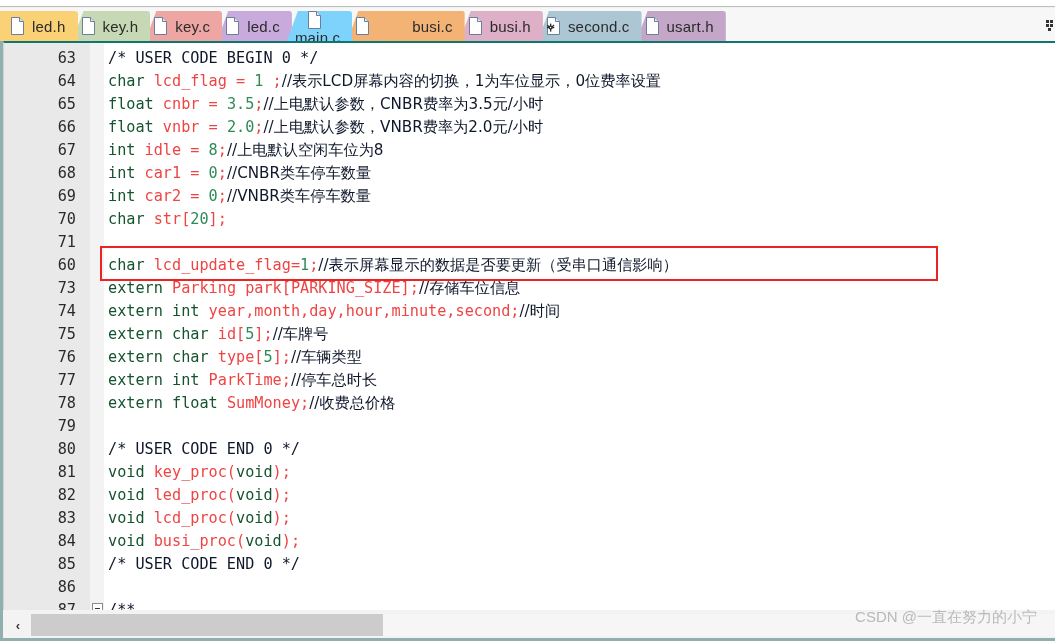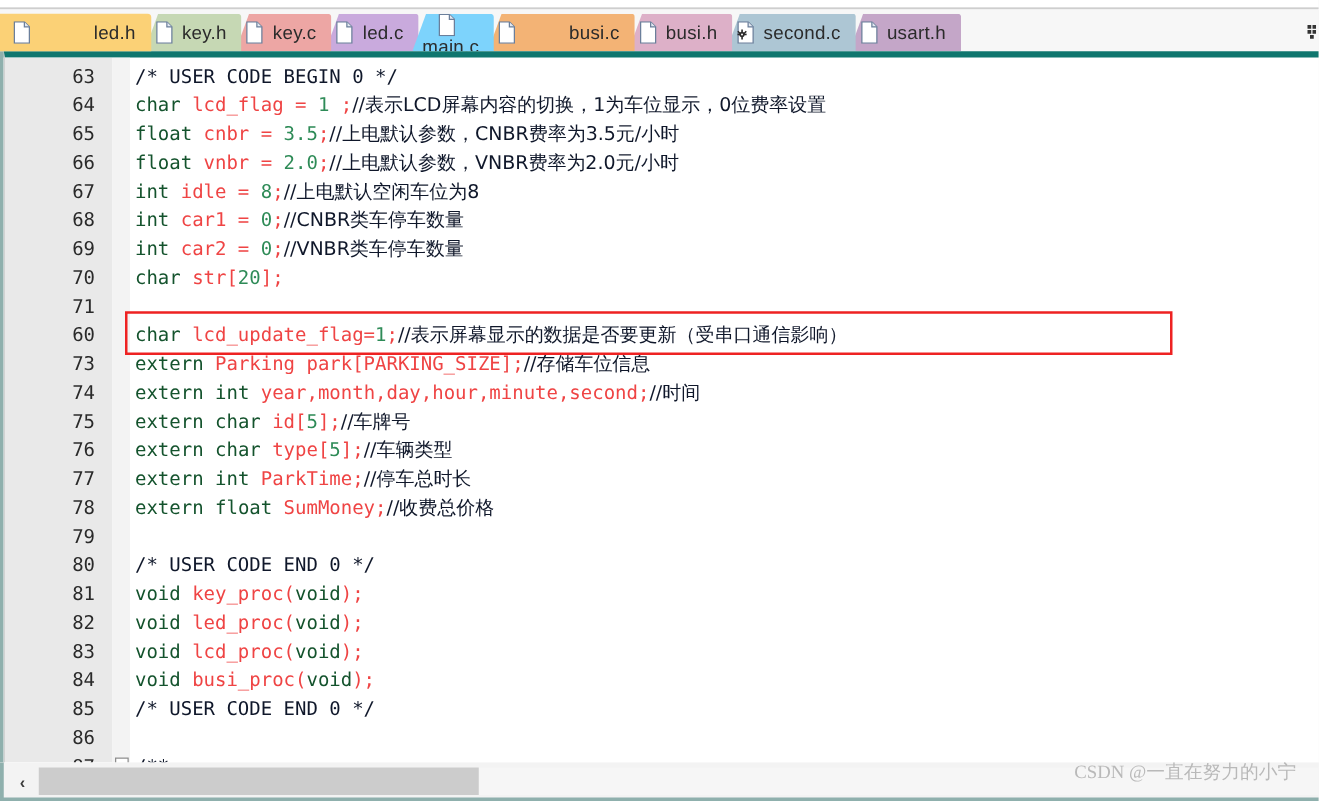--- a/index.html
+++ b/index.html
@@ -50,39 +50,39 @@
     margin-right:7px;
     position:relative;
     flex:0 0 auto;
   }
   .tab-icon svg{display:block;}
   .tab-label{letter-spacing:.2px;}
   .tab.active .tab-label{
     border-bottom:2px solid #000;
     padding-bottom:0px;
   }
-  .tab.first{clip-path:none;padding-left:10px;gap:43px;}
+  .tab.first{clip-path:none;padding-left:10px;}
   .tabbar-extra{
     position:absolute;right:2px;top:9px;
     width:14px;height:16px;
     overflow:hidden;
   }
 
   
   .editor{
     position:absolute;left:0;top:41px;width:1055px;height:569px;
     background:#ffffff;
     border-left:3px solid #8fb0ad;
     border-right:0;
     box-sizing:border-box;
   }
   .editor-inner{
     position:absolute;left:0;top:0;right:0;bottom:0;
     background:#ffffff;
-    border-top:5px solid #0f766e;
+    border-top:2px solid #0f766e;
     border-left:1px solid #d2d2d2;
     box-sizing:border-box;
     overflow:hidden;
   }
   .gutter{
     position:absolute;left:0;top:0;width:86px;height:100%;
     background:#e9e9e9;
     box-sizing:border-box;
   }
   .fold-col{
@@ -158,21 +158,21 @@
     background:#f6f6f6;
   }
   .hscroll-thumb{
     position:absolute;left:28px;top:4px;width:352px;height:22px;
     background:#cccccc;
   }
 
   
   .watermark{
     position:absolute;right:18px;top:608px;
-    font-family:Liberation Serif, serif;
+    font-family:Liberation Sans, sans-serif;
     font-size:15px;color:#b9b9b9;
     white-space:nowrap;
     z-index:5;
   }
 </style>
 </head>
 <body>
 
 <div class="app">
 

